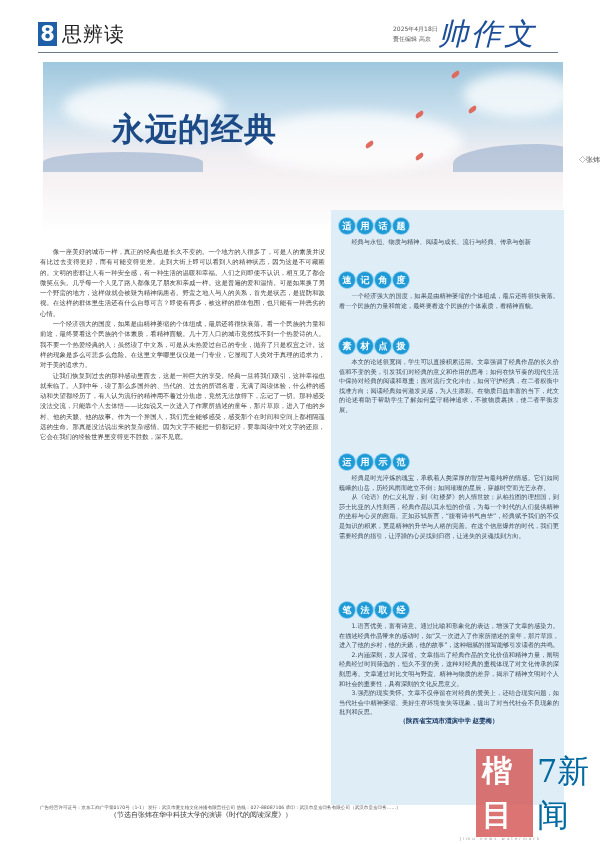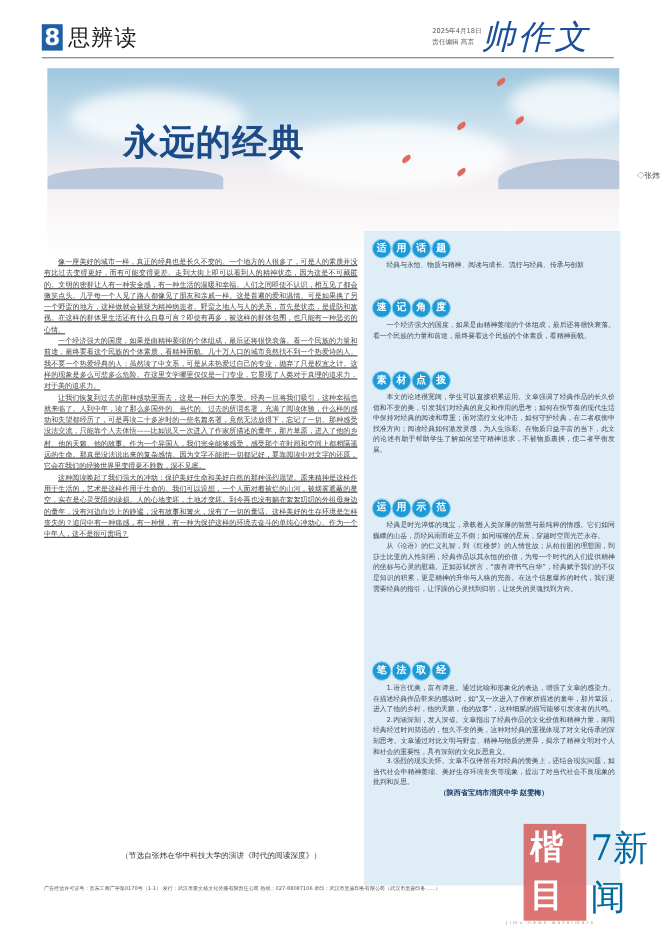--- a/index.html
+++ b/index.html
@@ -12,23 +12,23 @@
   .meta { position:absolute; left:355px; top:6px; font-family:"DejaVu Sans",sans-serif; font-size:6px; line-height:10px; color:#555; }
   .brand { position:absolute; left:400px; top:-4px; font-family:"DejaVu Serif",serif; font-style:italic; font-weight:normal;
            font-size:30px; color:#1c4e9a; letter-spacing:3px; }
   .banner { position:absolute; left:43px; top:62px; width:520px; height:170px;
             background:linear-gradient(180deg,#9fc7de 0%,#c9e0ee 30%,#f1eef2 55%,#f7f3f4 72%,#ffffff 100%); overflow:hidden; }
   .cloud { position:absolute; border-radius:50%; background:rgba(255,255,255,0.75); filter:blur(6px); }
   .mountain { position:absolute; bottom:60px; background:#8ea7c8; opacity:0.55; }
   .petal { position:absolute; width:9px; height:5px; background:#e06a5e; border-radius:60% 20% 60% 20%; transform:rotate(-30deg); }
   .title { position:absolute; left:112px; top:108px; font-family:Liberation Mono, monospace; font-weight:bold; font-size:32px; color:#1b4a86; letter-spacing:1px; }
   .author { position:absolute; left:0; width:100%; top:155px; text-align:right; font-family:Liberation Sans, sans-serif; font-size:7px; color:#444; padding-left:106px; box-sizing:border-box; }
-  .body-col { position:absolute; left:40px; top:233px; width:285px; font-size:6.4px; line-height:10.3px; color:#444; text-align:justify;text-decoration:underline; }
+  .body-col { position:absolute; left:40px; top:247px; width:285px; font-size:6.4px; line-height:10.3px; color:#444; text-align:justify; }
   .body-col p { margin:0; text-indent:2em; }
-  .source { position:absolute; left:110px; top:773px; font-family:Liberation Serif, serif; font-size:7px; color:#333; }
+  .source { position:absolute; left:110px; top:810px; font-family:Liberation Serif, serif; font-size:7px; color:#333; }
   .sidebar { position:absolute; left:331px; top:210px; width:233px; height:595px; background:#dfedf7; }
   .sb-block { position:absolute; left:8px; width:220px; }
   .sb-heading { display:flex; gap:2px; margin-bottom:3px; }
   .sb-heading span { width:16px; height:16px; border-radius:50%; background:#1e9ad6; color:#fff; font-family:"DejaVu Sans",sans-serif;
                      font-weight:bold; font-size:9px; line-height:16px; text-align:center; box-shadow:0 0 0 1px #8fd0ef; }
   .sb-text { font-family:"DejaVu Sans",sans-serif; font-size:6.2px; line-height:9.6px; color:#3d4a58; text-align:justify; }
   .sb-text p { margin:0; text-indent:2em; }
   .sb-sign { text-align:center; font-family:Liberation Serif, serif; font-size:6.5px; color:#1b3b66; font-weight:bold; }
   .footer { position:absolute; left:40px; top:805px; width:520px; font-family:"DejaVu Sans",sans-serif; font-size:4.6px; color:#555; white-space:nowrap; overflow:hidden; }
   .watermark { position:absolute; left:428px; top:793px; height:44px; display:flex; align-items:flex-end;margin-left:48px; }
@@ -61,22 +61,21 @@
   <div class="petal" style="left:322px;top:80px;"></div>
   <div class="petal" style="left:372px;top:92px;"></div>
 </div>
 
 <div class="title">永远的经典</div>
 <div class="author">◇张炜</div>
 
 <div class="body-col">
   <p>像一座美好的城市一样，真正的经典也是长久不变的。一个地方的人很多了，可是人的素质并没有比过去变得更好，而有可能变得更差。走到大街上即可以看到人的精神状态，因为这是不可藏匿的。文明的密群让人有一种安全感，有一种生活的温暖和幸福。人们之间即使不认识，相互见了都会微笑点头。几乎每一个人见了路人都像见了朋友和亲戚一样。这是普遍的爱和温情。可是如果换了另一个野蛮的地方，这样做就会被疑为精神病患者。野蛮之地人与人的关系，首先是状态，是提防和敌视。在这样的群体里生活还有什么自尊可言？即使有再多，被这样的群体包围，也只能有一种恶劣的心情。</p>
   <p>一个经济强大的国度，如果是由精神萎缩的个体组成，最后还将很快衰落。看一个民族的力量和前途，最终要看这个民族的个体素质，看精神面貌。几十万人口的城市竟然找不到一个热爱诗的人。我不要一个热爱经典的人；虽然读了中文系，可是从未热爱过自己的专业，抛弃了只是权宜之计。这样的现象是多么可悲多么危险。在这里文学哪里仅仅是一门专业，它显现了人类对于真理的追求力，对于美的追求力。</p>
-  <p>让我们恢复到过去的那种感动里面去，这是一种巨大的享受。经典一旦将我们吸引，这种幸福也就来临了。人到中年，读了那么多国外的、当代的、过去的所谓名著，充满了阅读体验，什么样的感动和失望都经历了，可是再读二十多岁时的一些名篇名著，竟然无法放得下，忘记了一切。那种感受没法交流，只能靠个人去体悟——比如说又一次进入了作家所描述的童年，那片草原，进入了他的乡村、他的天籁、他的故事。作为一个异国人，我们完全能够感受，感受那个在时间和空间上都相隔遥远的生命。那真是没法说出来的复杂感情。因为文字不能把一切都记好，要靠阅读中对文字的还原，它会在我们的经验世界里变得更不胜数，深不见底。</p>
-  <p>这种阅读唤起了我们强大的冲动：保护美好生命和美好自然的那种强烈愿望。原来精神是这样作用于生活的，艺术是这样作用于生命的。我们可以设想，一个人面对着被烂的山河，被烟雾遮蔽的星空，实在是心灵受阻的绿损。人的心地变坏，土地才变坏。到今再也没有躺在絮絮叨叨的外祖母身边的童年，没有河边白沙上的静谧，没有故事和篝火，没有了一切的童话。这样美好的生存环境是怎样丧失的？追问中有一种痛感，有一种恨，有一种为保护这样的环境去奋斗的单纯心冲动心。作为一个中年人，这不是很可贵吗？</p>
+  <p>让我们恢复到过去的那种感动里面去，这是一种巨大的享受。经典一旦将我们吸引，这种幸福也就来临了。人到中年，读了那么多国外的、当代的、过去的所谓名著，充满了阅读体验，什么样的感动和失望都经历了，有人认为流行的精神用不着过分焦虑，竟然无法放得下，忘记了一切。那种感受没法交流，只能靠个人去体悟——比如说又一次进入了作家所描述的童年，那片草原，进入了他的乡村、他的天籁、他的故事。作为一个异国人，我们完全能够感受，感受那个在时间和空间上都相隔遥远的生命。那真是没法说出来的复杂感情。因为文字不能把一切都记好，要靠阅读中对文字的还原，它会在我们的经验世界里变得更不胜数，深不见底。</p>
 </div>
 <div class="source">（节选自张炜在华中科技大学的演讲《时代的阅读深度》）</div>
 
 <div class="sidebar">
   <div class="sb-block" style="top:8px;">
     <div class="sb-heading">
       <span>适</span>
       <span>用</span>
       <span>话</span>
       <span>题</span>

